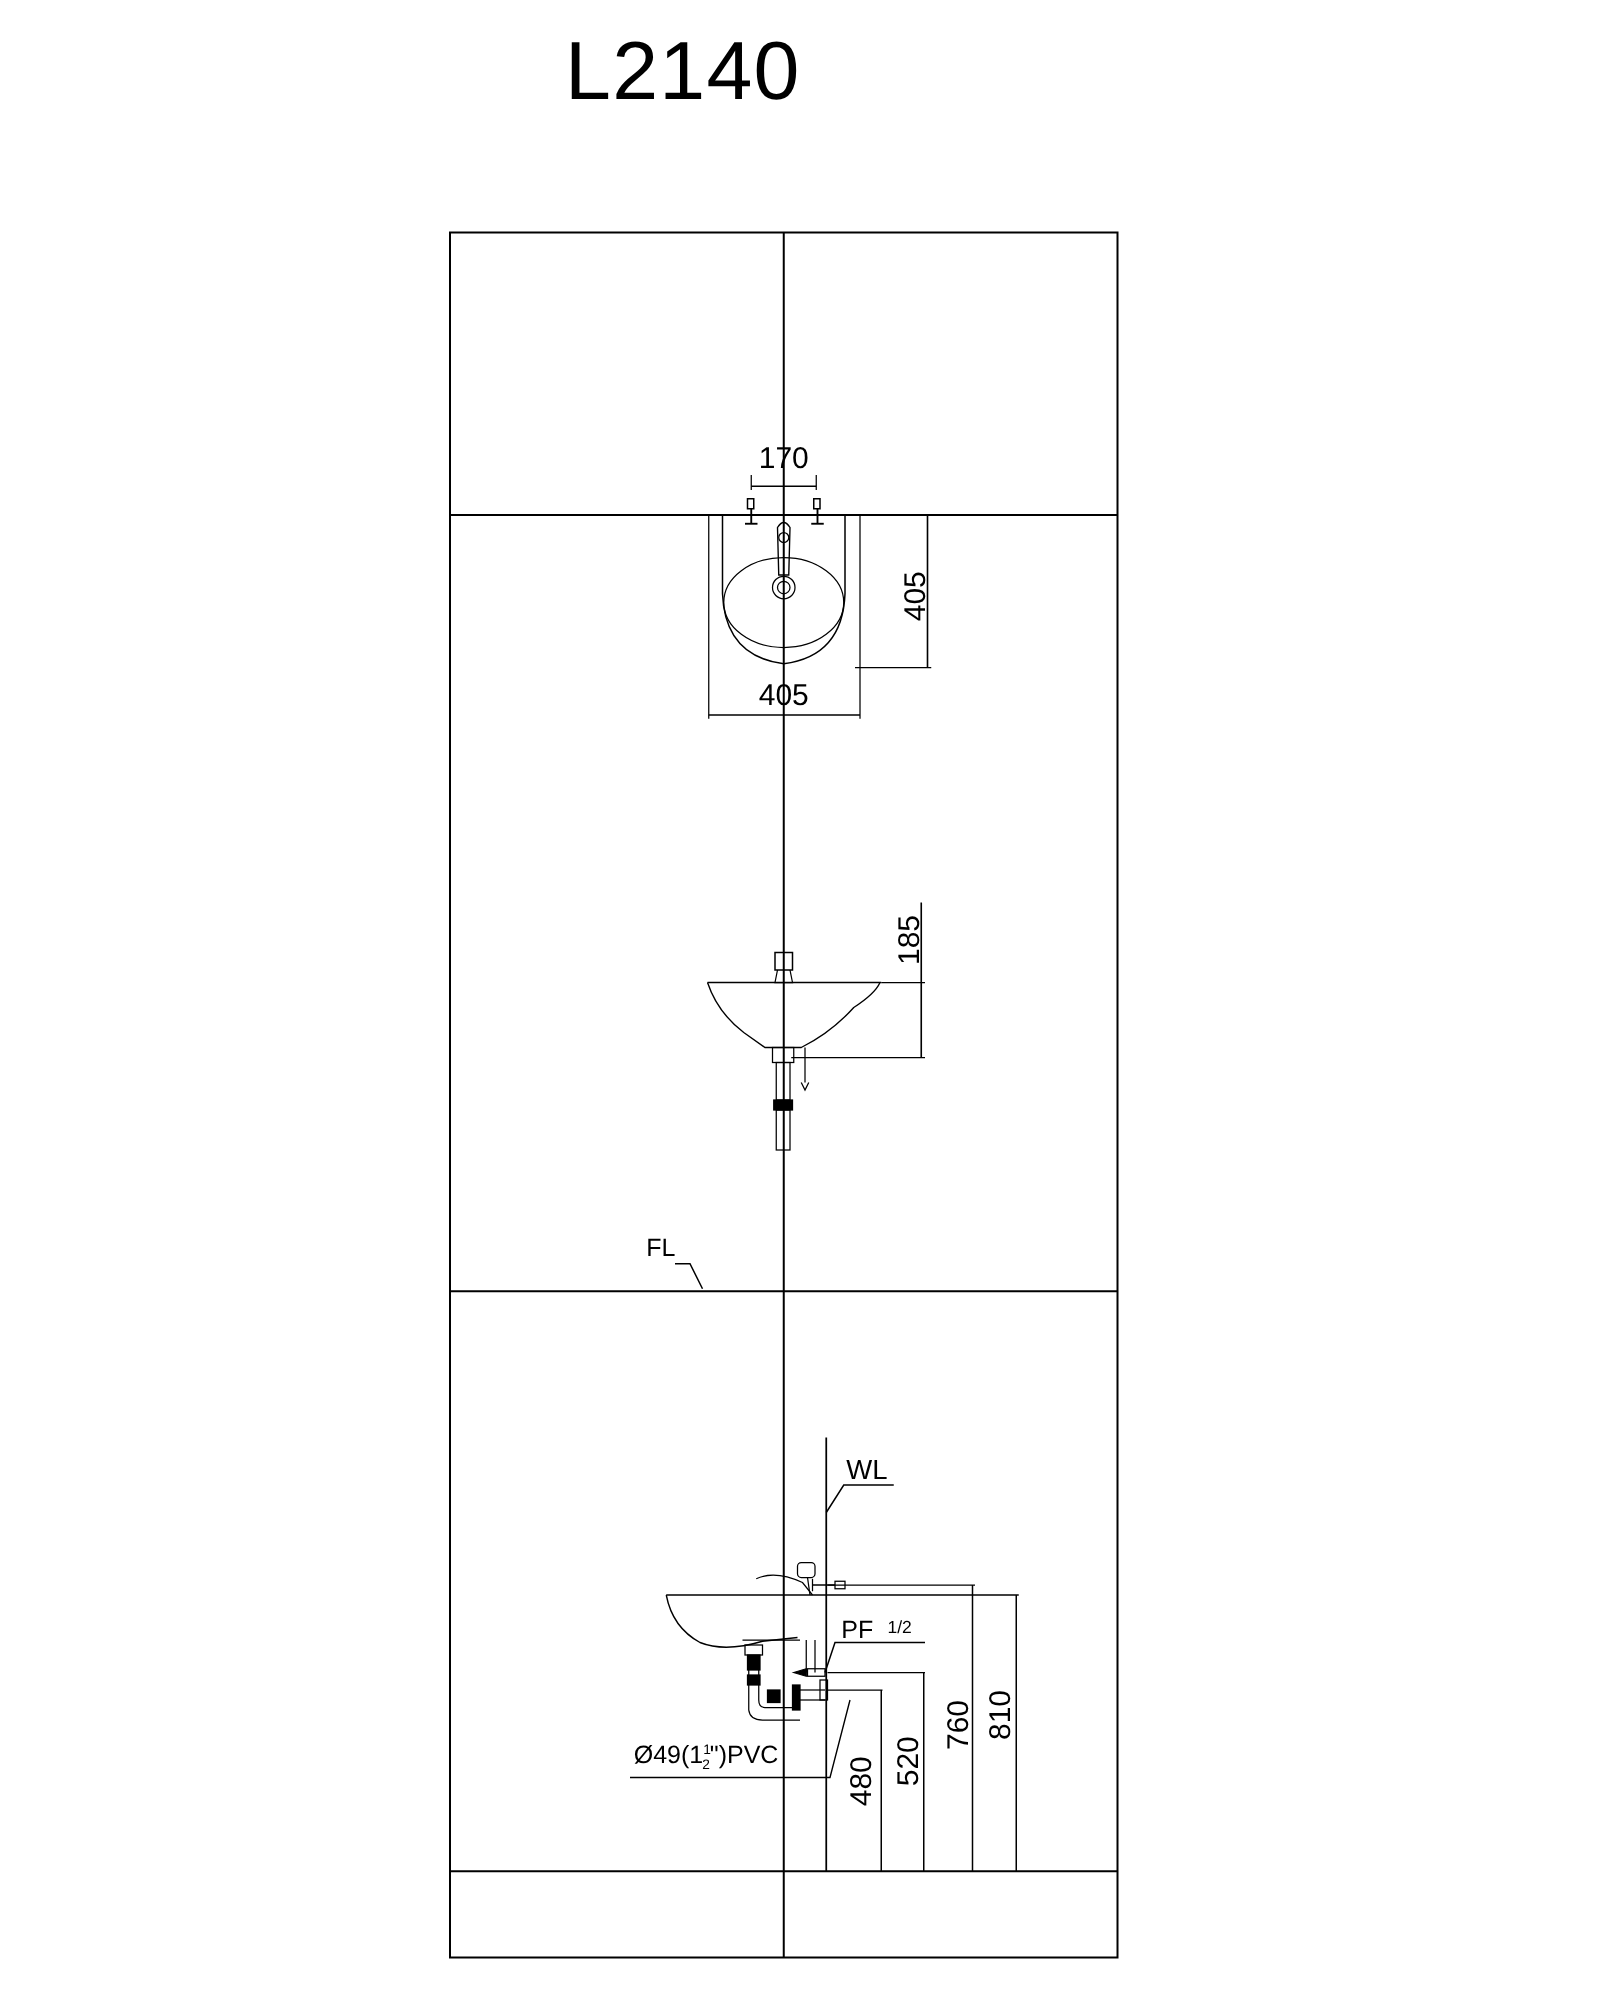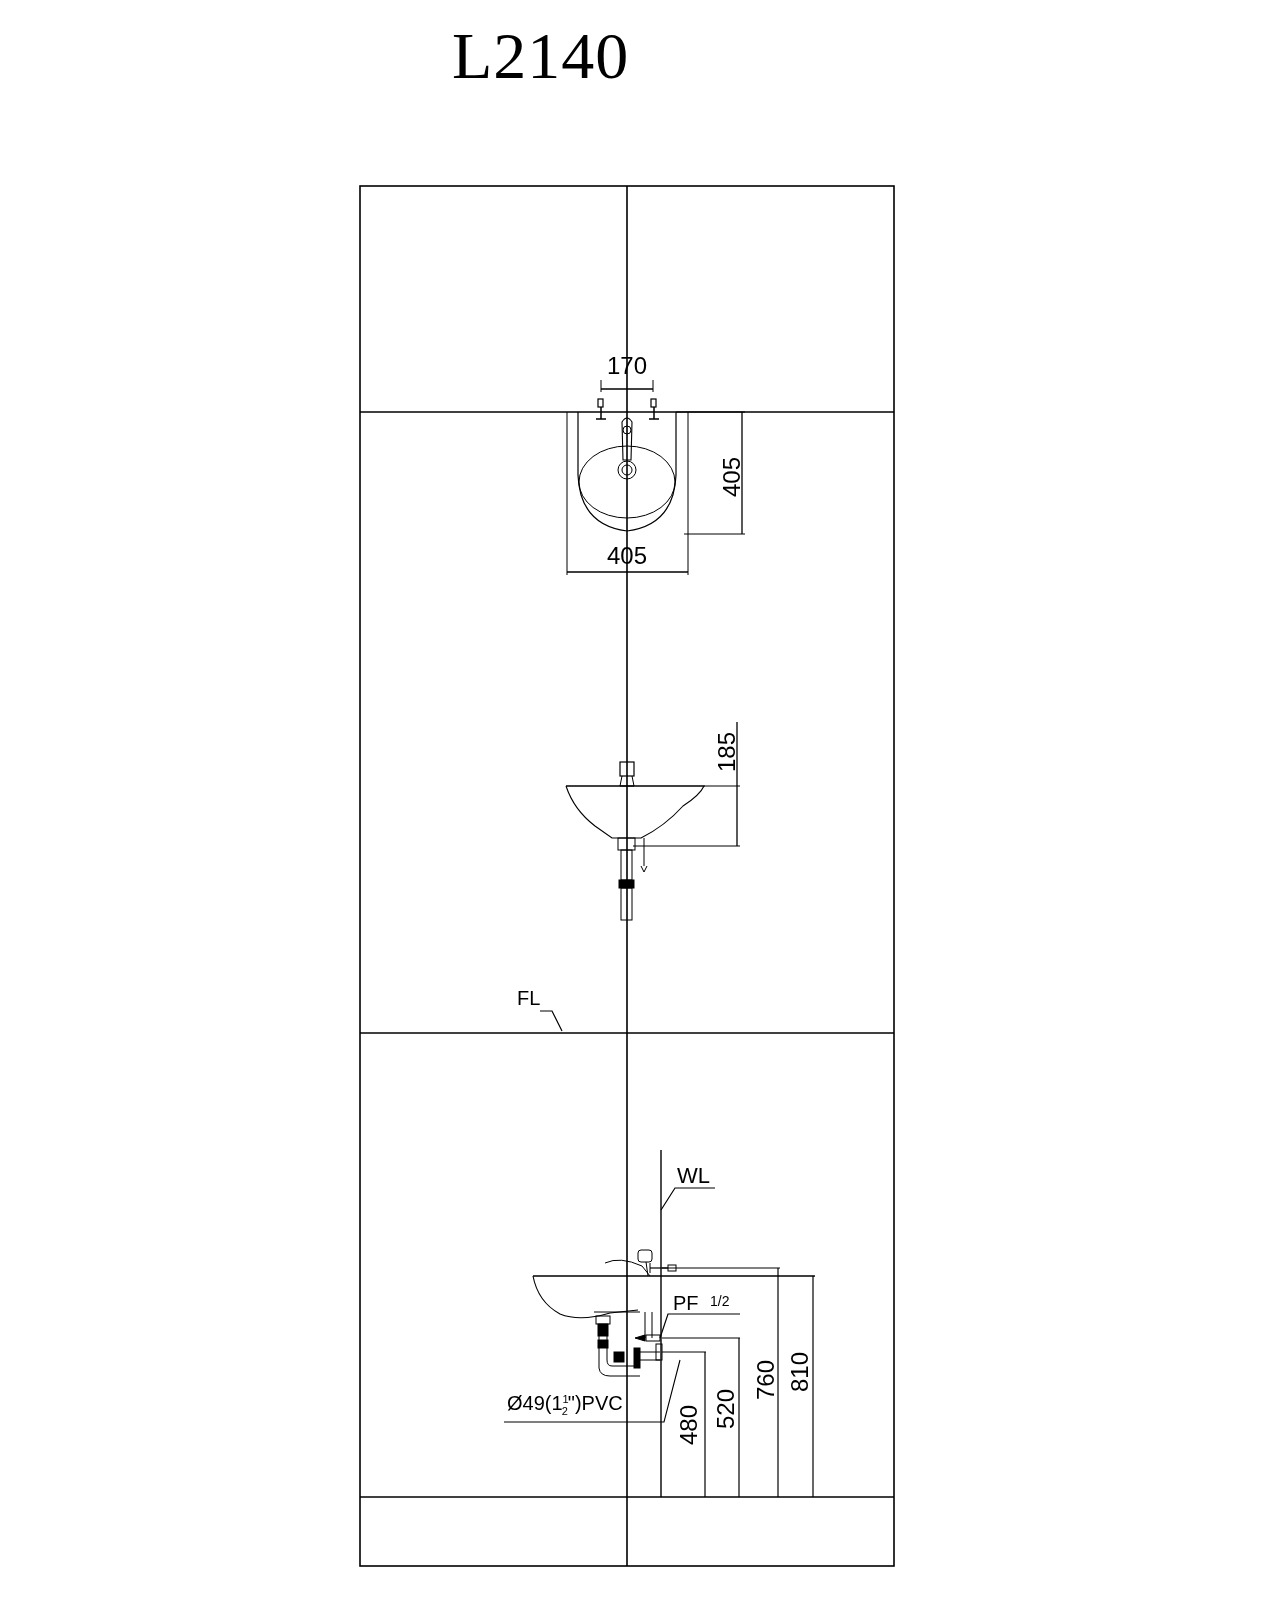--- a/index.html
+++ b/index.html
@@ -1,17 +1,17 @@
 <!DOCTYPE html>
 <html><head>
 <meta charset="utf-8">
 <style>
   html, body { margin:0; padding:0; background:#ffffff; }
   body { width:1280px; height:1600px; position:relative; overflow:hidden; font-family:"Liberation Sans", sans-serif; }
-  .title { position:absolute; left:452px; top:18px; font-size:66px; color:#000; letter-spacing:1px; font-family:Liberation Serif, serif; }
+  .title { position:absolute; left:452px; top:18px; font-size:66px; color:#000; letter-spacing:1px; font-family:Liberation Sans, sans-serif; }
   svg { position:absolute; left:0; top:0; }
   svg text { font-family:"Liberation Sans", sans-serif; fill:#000; }
 </style>
 </head>
 <body>
 
 <div class="title">L2140</div>
 
 <svg width="1280" height="1600" viewBox="0 0 1280 1600" stroke="#000" fill="none" stroke-width="1">
 

